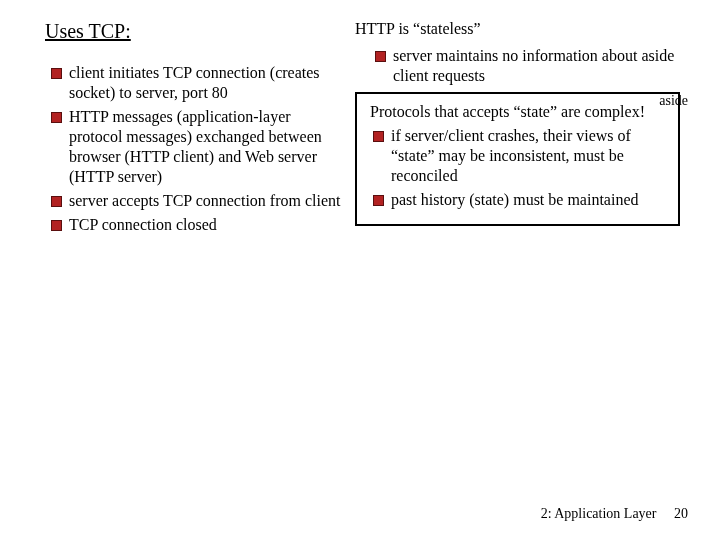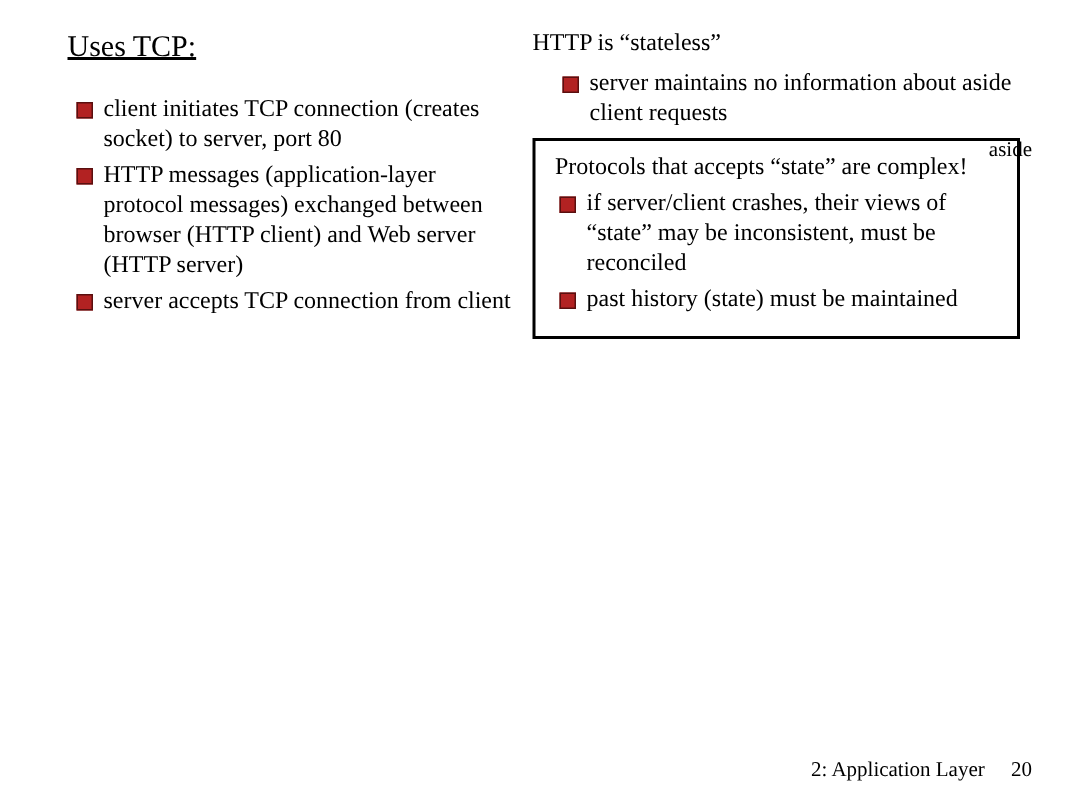--- a/index.html
+++ b/index.html
@@ -105,20 +105,21 @@
 <div class="slide">
 
   <div class="cols">
 
     <div class="col-left">
       <div class="subhead">Uses TCP:</div>
       <ul class="blist">
         <li>client initiates TCP connection (creates socket) to server, port 80</li>
         <li>HTTP messages (application-layer protocol messages) exchanged between browser (HTTP client) and Web server (HTTP server)</li>
         <li>server accepts TCP connection from client</li>
+        <li>TCP connection closed</li>
       </ul>
     </div>
 
     <div class="col-right">
       <div class="subhead-right">HTTP is “stateless”</div>
       <ul class="blist" style="padding-left:20px;">
         <li>server maintains no information about aside client requests</li>
       </ul>
 
       <div class="aside-box">

